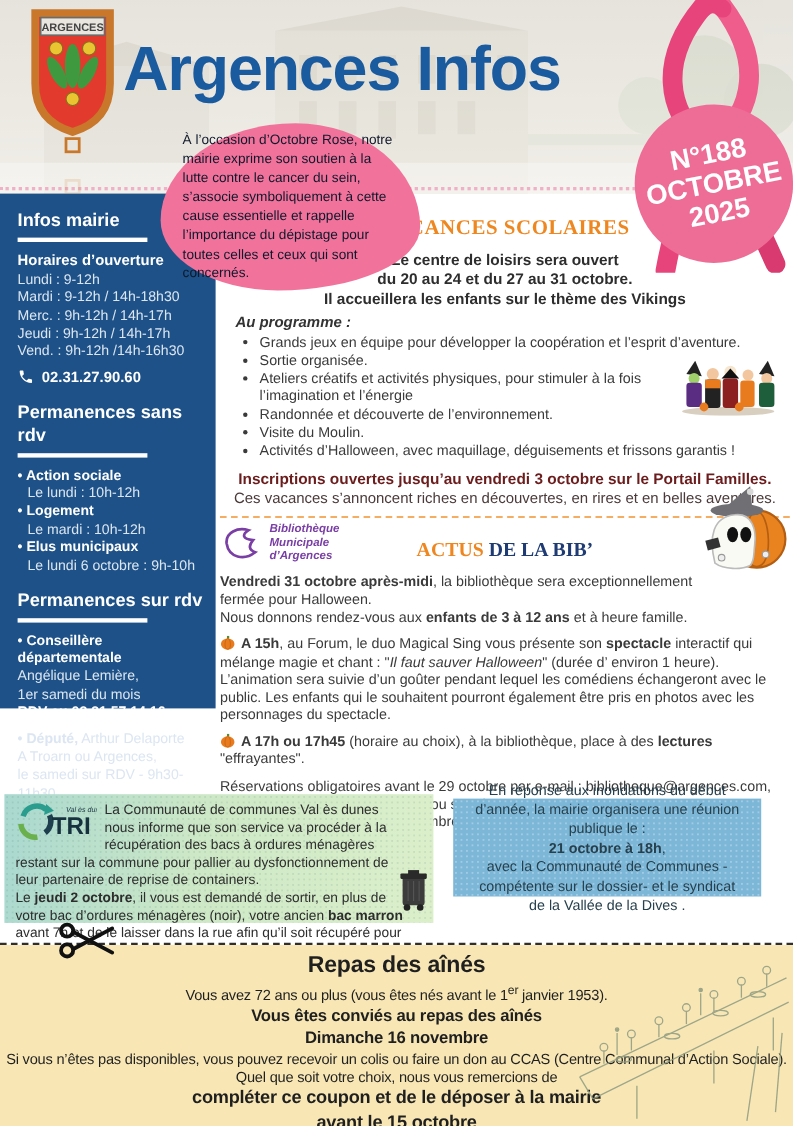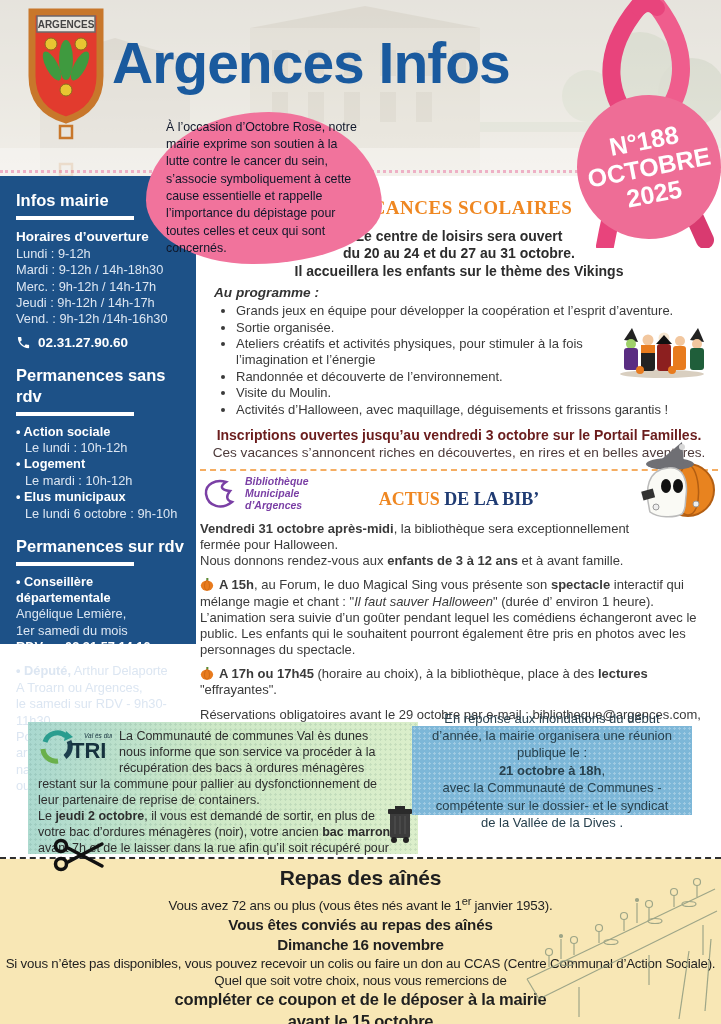--- a/index.html
+++ b/index.html
@@ -61,26 +61,26 @@
              padding-top:17px;}
   .bib-title .o{color:#ef8721;} .bib-title .n{color:#1f3b73;}
   .ghost{position:absolute;right:2px;top:262px;}
   .bib-p{margin:0;}
   .bib-p1{width:87%;}
   .event{margin-top:8px;}
   .pump{vertical-align:-2px;margin-right:5px;}
   .res{margin-top:9px;}
 
   
-  .tri-box{position:absolute;left:4px;top:722px;width:390px;height:132px;
+  .tri-box{position:absolute;left:4px;top:722px;width:390px;height:117px;
            background-image:radial-gradient(rgba(30,80,70,.10) 1px, transparent 1.2px),
                             linear-gradient(100deg,#a9d8d0,#cde8c6 45%,#dcefcb);
            background-size:5px 5px,100% 100%;
            padding:6px 24px 0 10px;box-sizing:border-box;font-size:12.5px;line-height:1.28;
-           color:#2d2d2d;z-index:2;margin-left:24px;}
+           color:#2d2d2d;z-index:2;}
   .tri-box p{margin:0;}
   .tri-logo{float:left;margin:1px 7px 1px 0;}
   .tri-last{padding-right:26px;}
   .trash{position:absolute;right:5px;bottom:10px;}
   .reunion-box{position:absolute;left:412px;top:726px;width:280px;height:89px;
            background-color:#7db7d8;
            background-image:radial-gradient(rgba(255,255,255,.28) 1px, transparent 1.2px);
            background-size:5px 5px;
            display:flex;flex-direction:column;justify-content:center;text-align:center;
            font-size:13px;line-height:1.34;color:#27404d;padding:6px 18px;box-sizing:border-box;z-index:2;}
@@ -288,21 +288,21 @@
       <circle cx="56" cy="9" r="3" fill="#d8d8d8"></circle>
       <path d="M24 74 C18 50 22 32 42 30 C58 28 62 44 60 58 C59 66 60 72 56 76 C48 80 32 80 24 74 Z" fill="#fafaf5" stroke="#bbb" stroke-width="1.5"></path>
       <ellipse cx="40" cy="48" rx="5" ry="7" fill="#111"></ellipse>
       <ellipse cx="52" cy="48" rx="5" ry="7" fill="#111"></ellipse>
       <rect x="16" y="52" width="12" height="9" fill="#333" transform="rotate(-15 22 56)"></rect>
       <circle cx="30" cy="69" r="3" fill="#eee" stroke="#999"></circle>
       <circle cx="70" cy="66" r="3" fill="#eee" stroke="#999"></circle>
     </svg>
 
     <p class="bib-p bib-p1"><span style="font-weight: bold;">Vendredi 31 octobre après-midi</span><span>, la bibliothèque sera exceptionnellement fermée pour Halloween.</span></p>
-    <p class="bib-p"><span>Nous donnons rendez-vous aux </span><span style="font-weight: bold;">enfants de 3 à 12 ans</span><span> et à avant famille.</span></p>
+    <p class="bib-p"><span>Nous donnons rendez-vous aux </span><span style="font-weight: bold;">enfants de 3 à 12 ans</span><span> et à heure famille.</span></p>
 
     <p class="bib-p event">
       <svg class="pump" width="14" height="13" viewBox="0 0 20 19">
         <rect x="9" y="0" width="3" height="4" fill="#5c8a34"></rect>
         <ellipse cx="10" cy="11" rx="9" ry="7.5" fill="#e87b1e"></ellipse>
         <path d="M10 3.5 C6 3.5 4.5 18 10 18 M10 3.5 C14 3.5 15.5 18 10 18" stroke="#c46110" fill="none"></path>
       </svg><span><span style="font-weight: bold;">A 15h</span><span>, au Forum, le duo Magical Sing vous présente son </span><span style="font-weight: bold;">spectacle</span><span> interactif qui mélange magie et chant : "</span><span style="font-style: italic;">Il faut sauver Halloween</span><span>" (durée d’ environ 1 heure).</span></span>
     </p>
     <p class="bib-p">L’animation sera suivie d’un goûter pendant lequel les comédiens échangeront avec le public. Les enfants qui le souhaitent pourront également être pris en photos avec les personnages du spectacle.</p>
 

